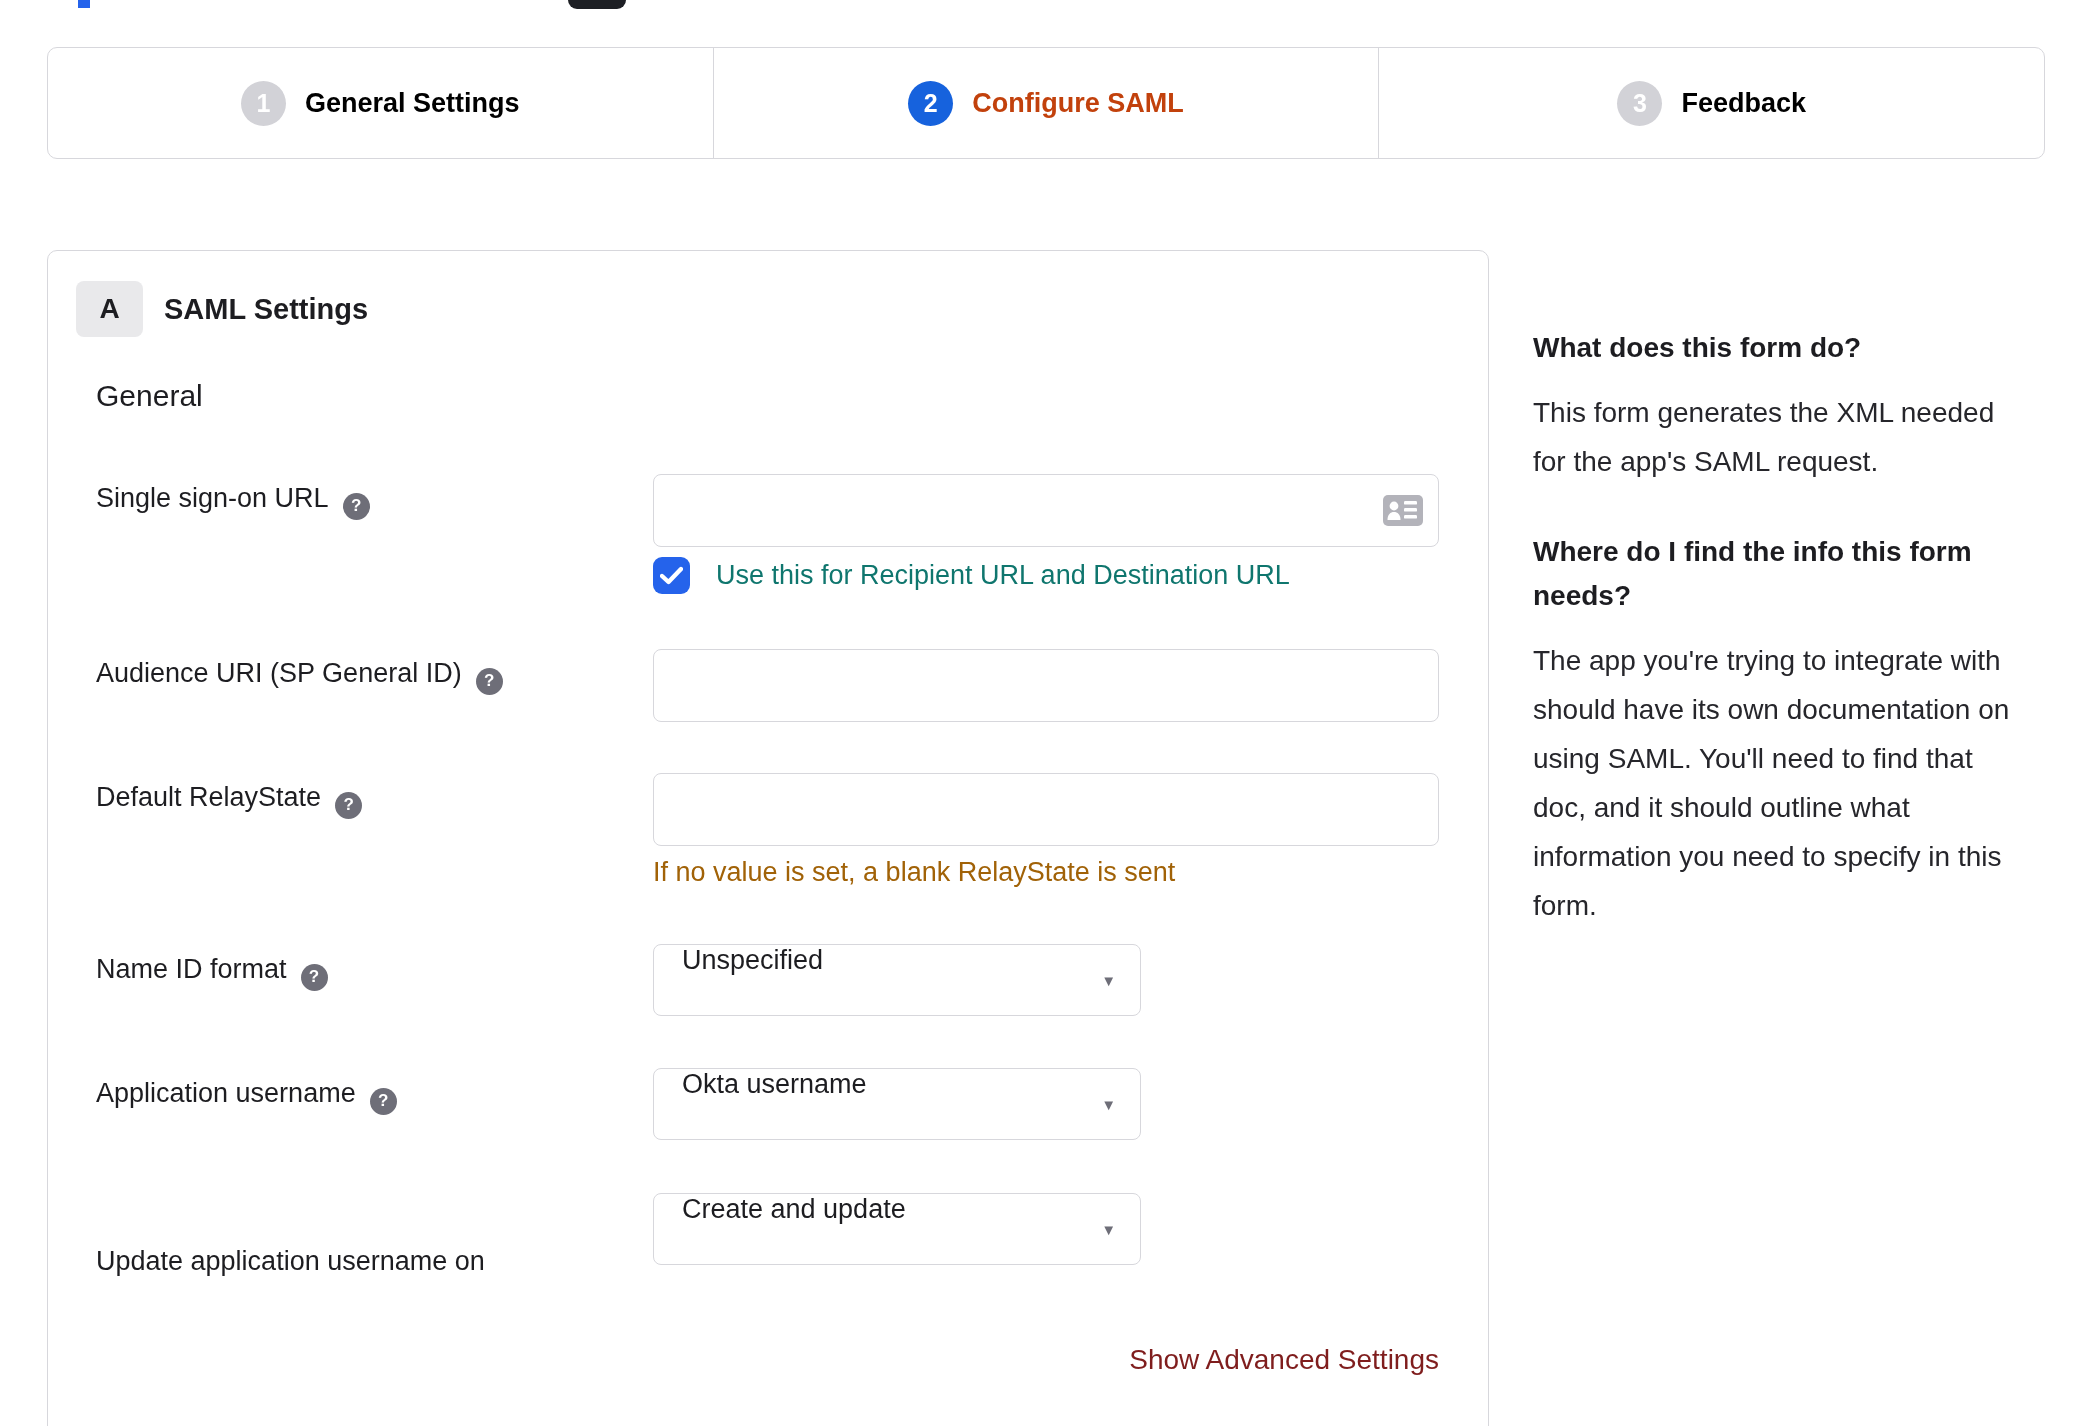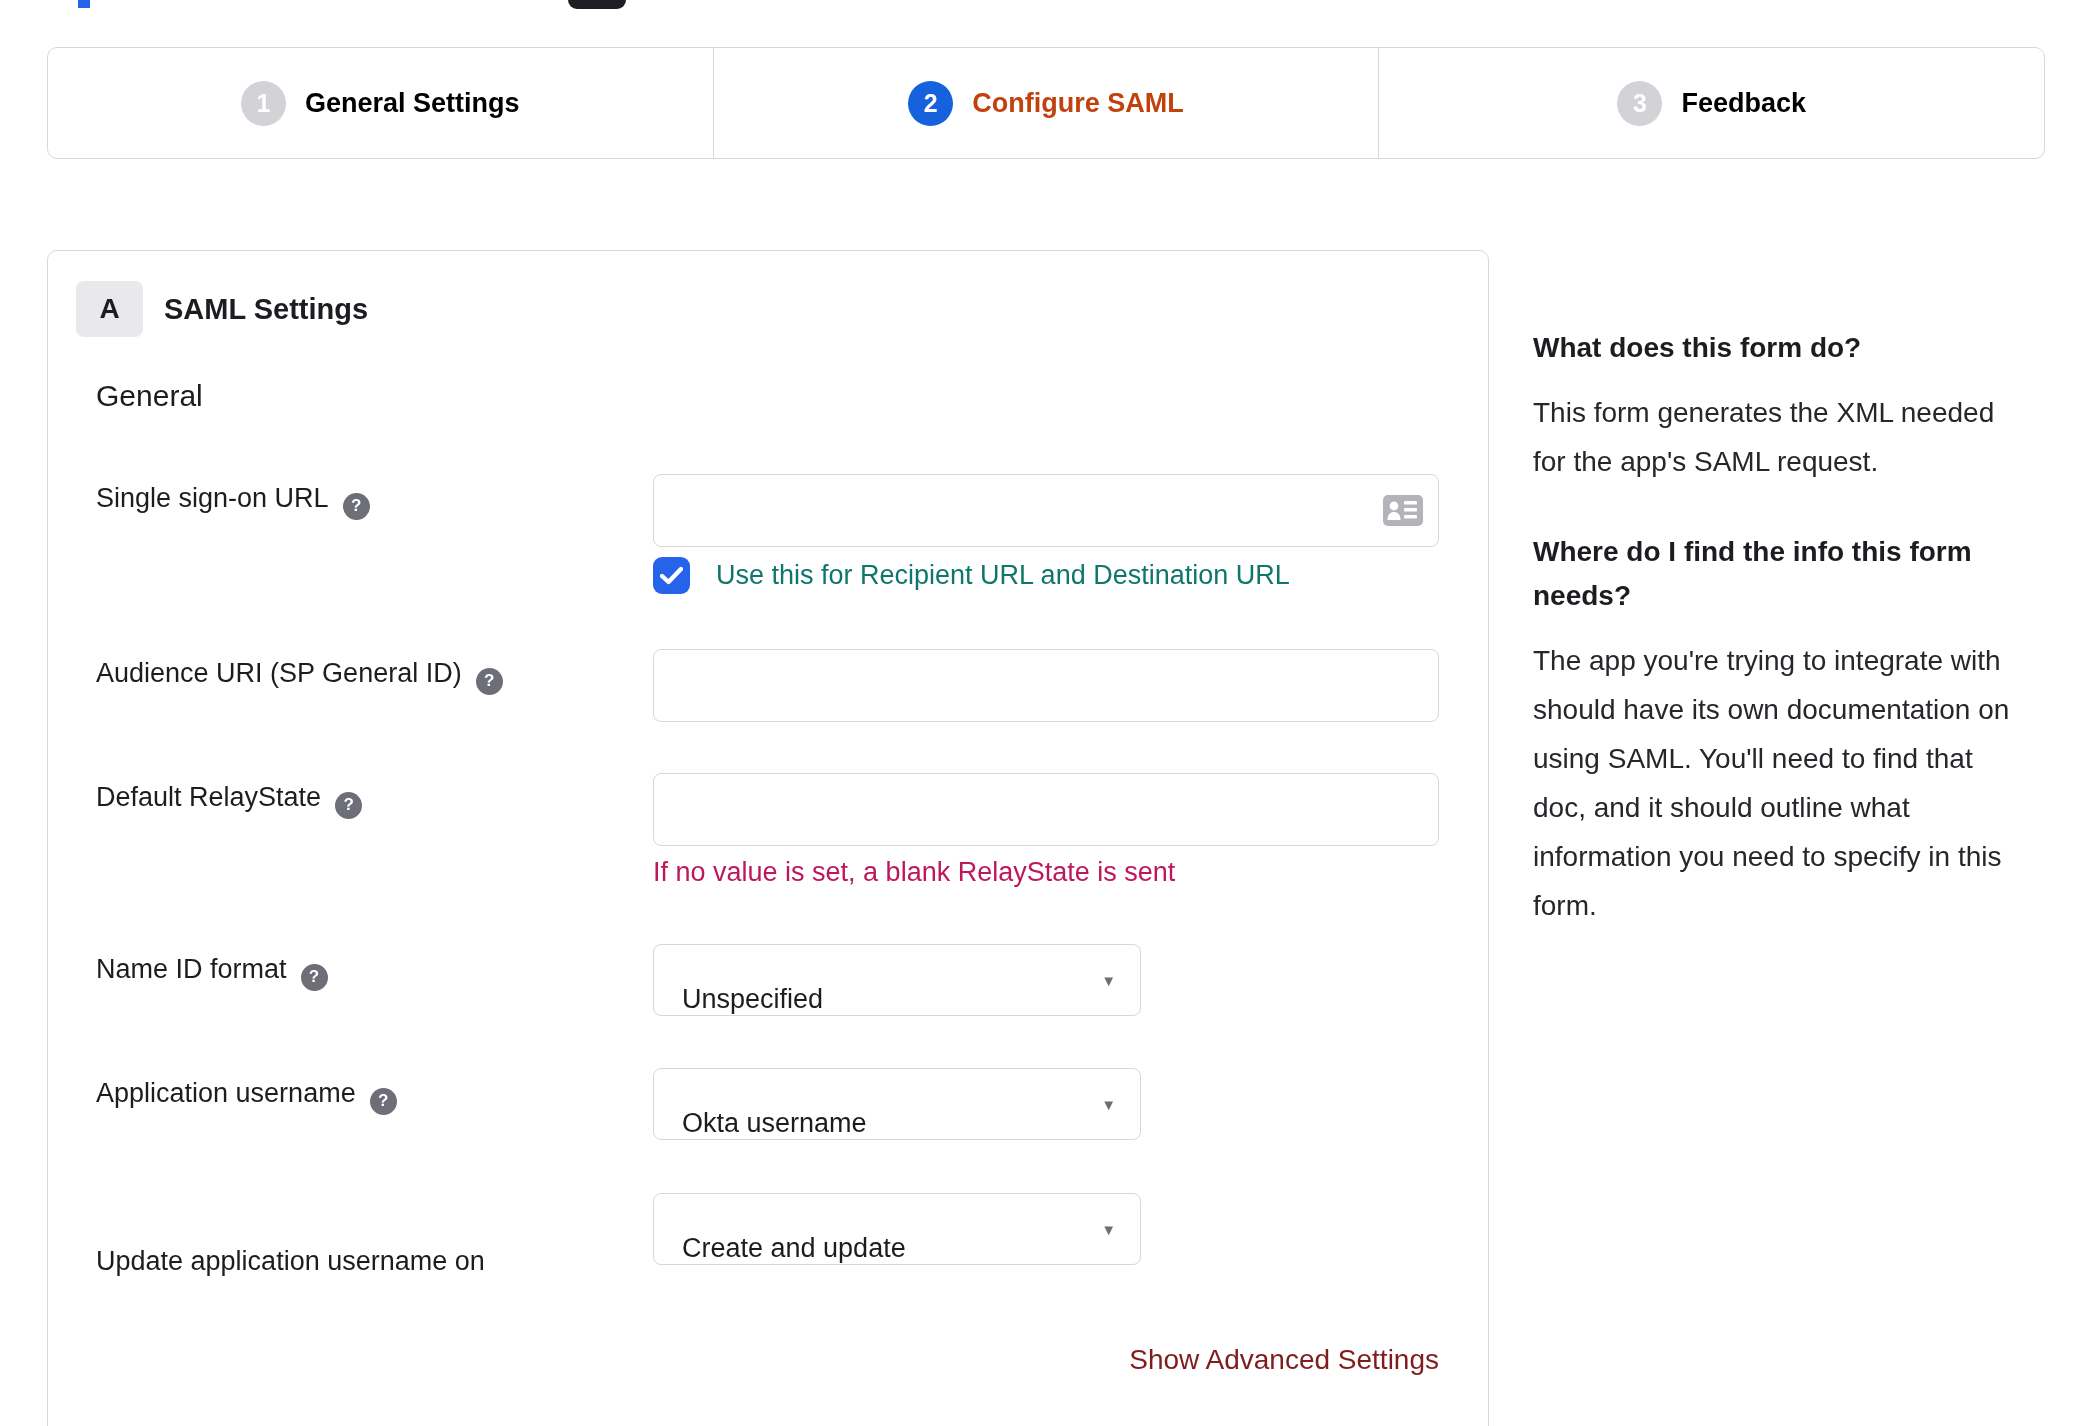--- a/index.html
+++ b/index.html
@@ -67,26 +67,26 @@
   .input-wrap .text-input { position:absolute; left:0; top:0; width:786px; }
   .card-icon { position:absolute; right:16px; top:21px; }
 
   .checkbox-row { position:absolute; left:605px; top:306px; display:flex; align-items:center; gap:26px; }
   .checkbox {
     width:37px; height:37px; border-radius:9px; background:#2563eb;
     display:flex; align-items:center; justify-content:center; cursor:pointer; flex:0 0 auto;
   }
   .checkbox-label { font-size:27px; color:#0f766e; }
 
-  .helper-text { position:absolute; left:605px; font-size:27px; color:#be185d; }
+  .helper-text { position:absolute; left:605px; font-size:27px; color:#a16207; }
 
   .select {
     position:absolute; left:605px; width:488px; height:72px;
     border:1px solid #d7d7dc; border-radius:8px; background:#fff;
-    display:flex; align-items:flex-end; padding-left:28px;
+    display:flex; align-items:flex-start; padding-left:28px;
     font-size:27px; color:#1d1d21; cursor:pointer;
   }
   .select-arrow { position:absolute; right:24px; top:50%; transform:translateY(-50%); font-size:15px; color:#6e6e78; }
 
   .advanced-link {
     position:absolute; left:605px; top:1093px; width:786px;
     text-align:right; font-size:28px; color:#7f1d1d; cursor:pointer; font-weight:500;
     text-decoration:none;
   }
 

